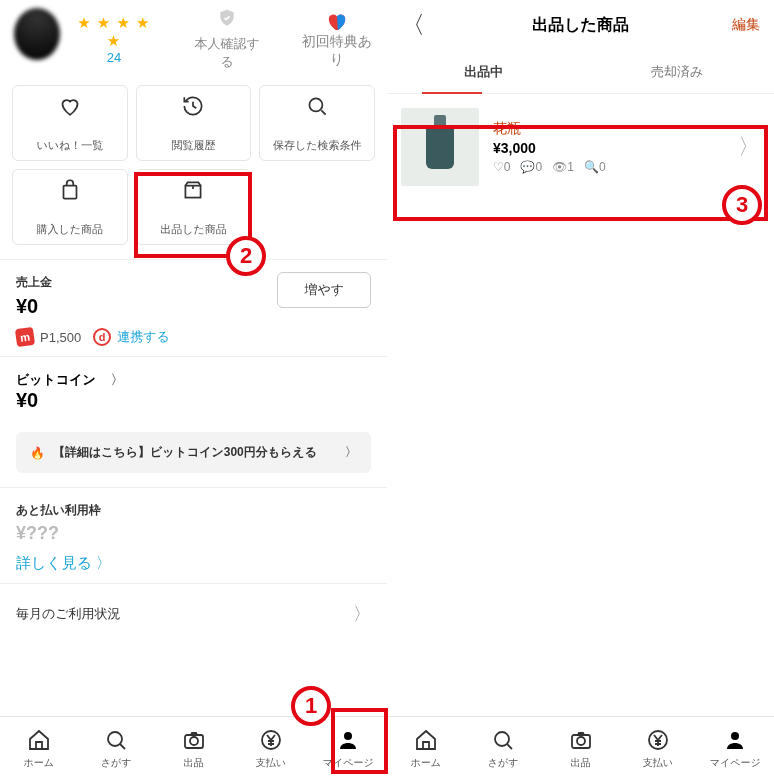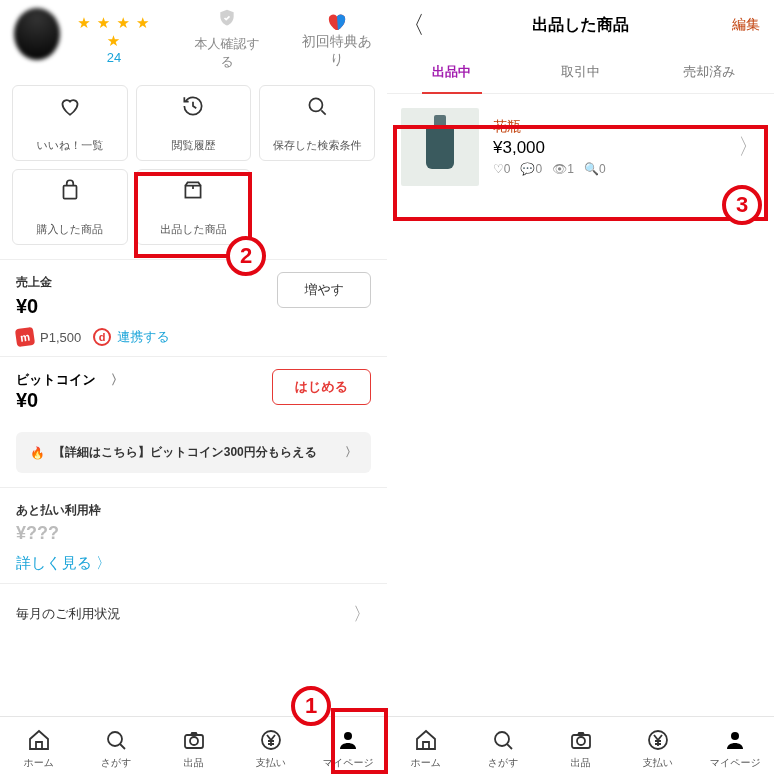--- a/index.html
+++ b/index.html
@@ -40,28 +40,28 @@
 .nav-item { flex:1; display:flex; flex-direction:column; align-items:center; justify-content:center; gap:4px; font-size:10px; color:#555; position:relative; }
 .nav-item svg { width:24px; height:24px; }
 .nav-item.active svg { fill:#000; }
 
 .r-header { height:50px; display:flex; align-items:center; padding:0 14px; position:relative; }
 .back { font-size:24px; color:#333; }
 .r-title { position:absolute; left:0; right:0; text-align:center; font-size:16px; font-weight:600; }
 .edit { margin-left:auto; color:#c2410c; font-size:14px; position:relative; z-index:1; }
 .tabs { display:flex; height:44px; }
 .tab { flex:1; display:flex; align-items:center; justify-content:center; font-size:13px; color:#777; border-bottom:1px solid #eee; }
-.tab.active { color:#a21caf; font-weight:600; }
+.tab.active { color:#404040; font-weight:600; }
 .tab-indicator { position:absolute; margin-top:42px; width:60px; height:2px; background:#e53935; margin-left:35px; }
 .listing { display:flex; align-items:center; padding:14px; gap:14px; position:relative; }
 .thumb { width:78px; height:78px; background:linear-gradient(#e8ede9,#e8ede9); display:flex; align-items:center; justify-content:center; border-radius:2px; }
 .vase { width:28px; height:44px; background:#3a5a5e; border-radius:4px 4px 6px 6px; position:relative; }
 .vase::before { content:""; position:absolute; top:-10px; left:8px; width:12px; height:12px; background:#5b7478; border-radius:2px 2px 0 0; }
 .listing-title { font-size:14px; color:#c2410c; margin-bottom:2px; }
-.listing-price { font-size:17px; font-weight:400; }
+.listing-price { font-size:14px; font-weight:700; }
 .listing-stats { font-size:12px; color:#888; display:flex; gap:10px; margin-top:4px; }
 .listing .arrow { margin-left:auto; color:#aaa; font-size:22px; }
 
 .callout-box { position:absolute; border:4px solid #e30613; pointer-events:none; }
 .callout-num { width:40px; height:40px; border-radius:50%; background:#fff; border:4px solid #e30613; color:#e30613; font-weight:900; font-size:22px; display:flex; align-items:center; justify-content:center; position:absolute; }
 svg.line-icon { stroke:#333; stroke-width:1.6; fill:none; }
 .sec-title-row { display:flex; align-items:center; gap:15px; font-size:13px; font-weight:600; }
 </style>
 </head>
 <body>
@@ -143,21 +143,20 @@
       <span class="link-text">連携する</span>
     </div>
   </div>
 
   <div class="section">
     <div class="sec-title-row">
       <span>ビットコイン</span>
       <span style="color:#888;">〉</span>
     </div>
     <div class="big-amt">¥0</div>
-    <button class="btn-outline-red">はじめる</button>
   </div>
 
   <div class="promo-bar">
     <span>🔥</span>
     <span>【詳細はこちら】ビットコイン300円分もらえる</span>
     <span class="arrow">〉</span>
   </div>
 
   <div class="section" style="border-top:1px solid #eee;">
     <div class="sec-title">あと払い利用枠</div>
@@ -214,21 +213,20 @@
 </div>
 
 <div class="screen">
   <div class="r-header">
     <span class="back">〈</span>
     <div class="r-title">出品した商品</div>
     <span class="edit">編集</span>
   </div>
   <div class="tabs" style="position:relative;">
     <div class="tab active">出品中</div>
-    <div class="tab">取引中</div>
     <div class="tab">売却済み</div>
     <div class="tab-indicator"></div>
   </div>
 
   <div class="listing">
     <div class="thumb">
         <div class="vase"></div>
       </div>
     <div>
       <div class="listing-title">花瓶</div>

